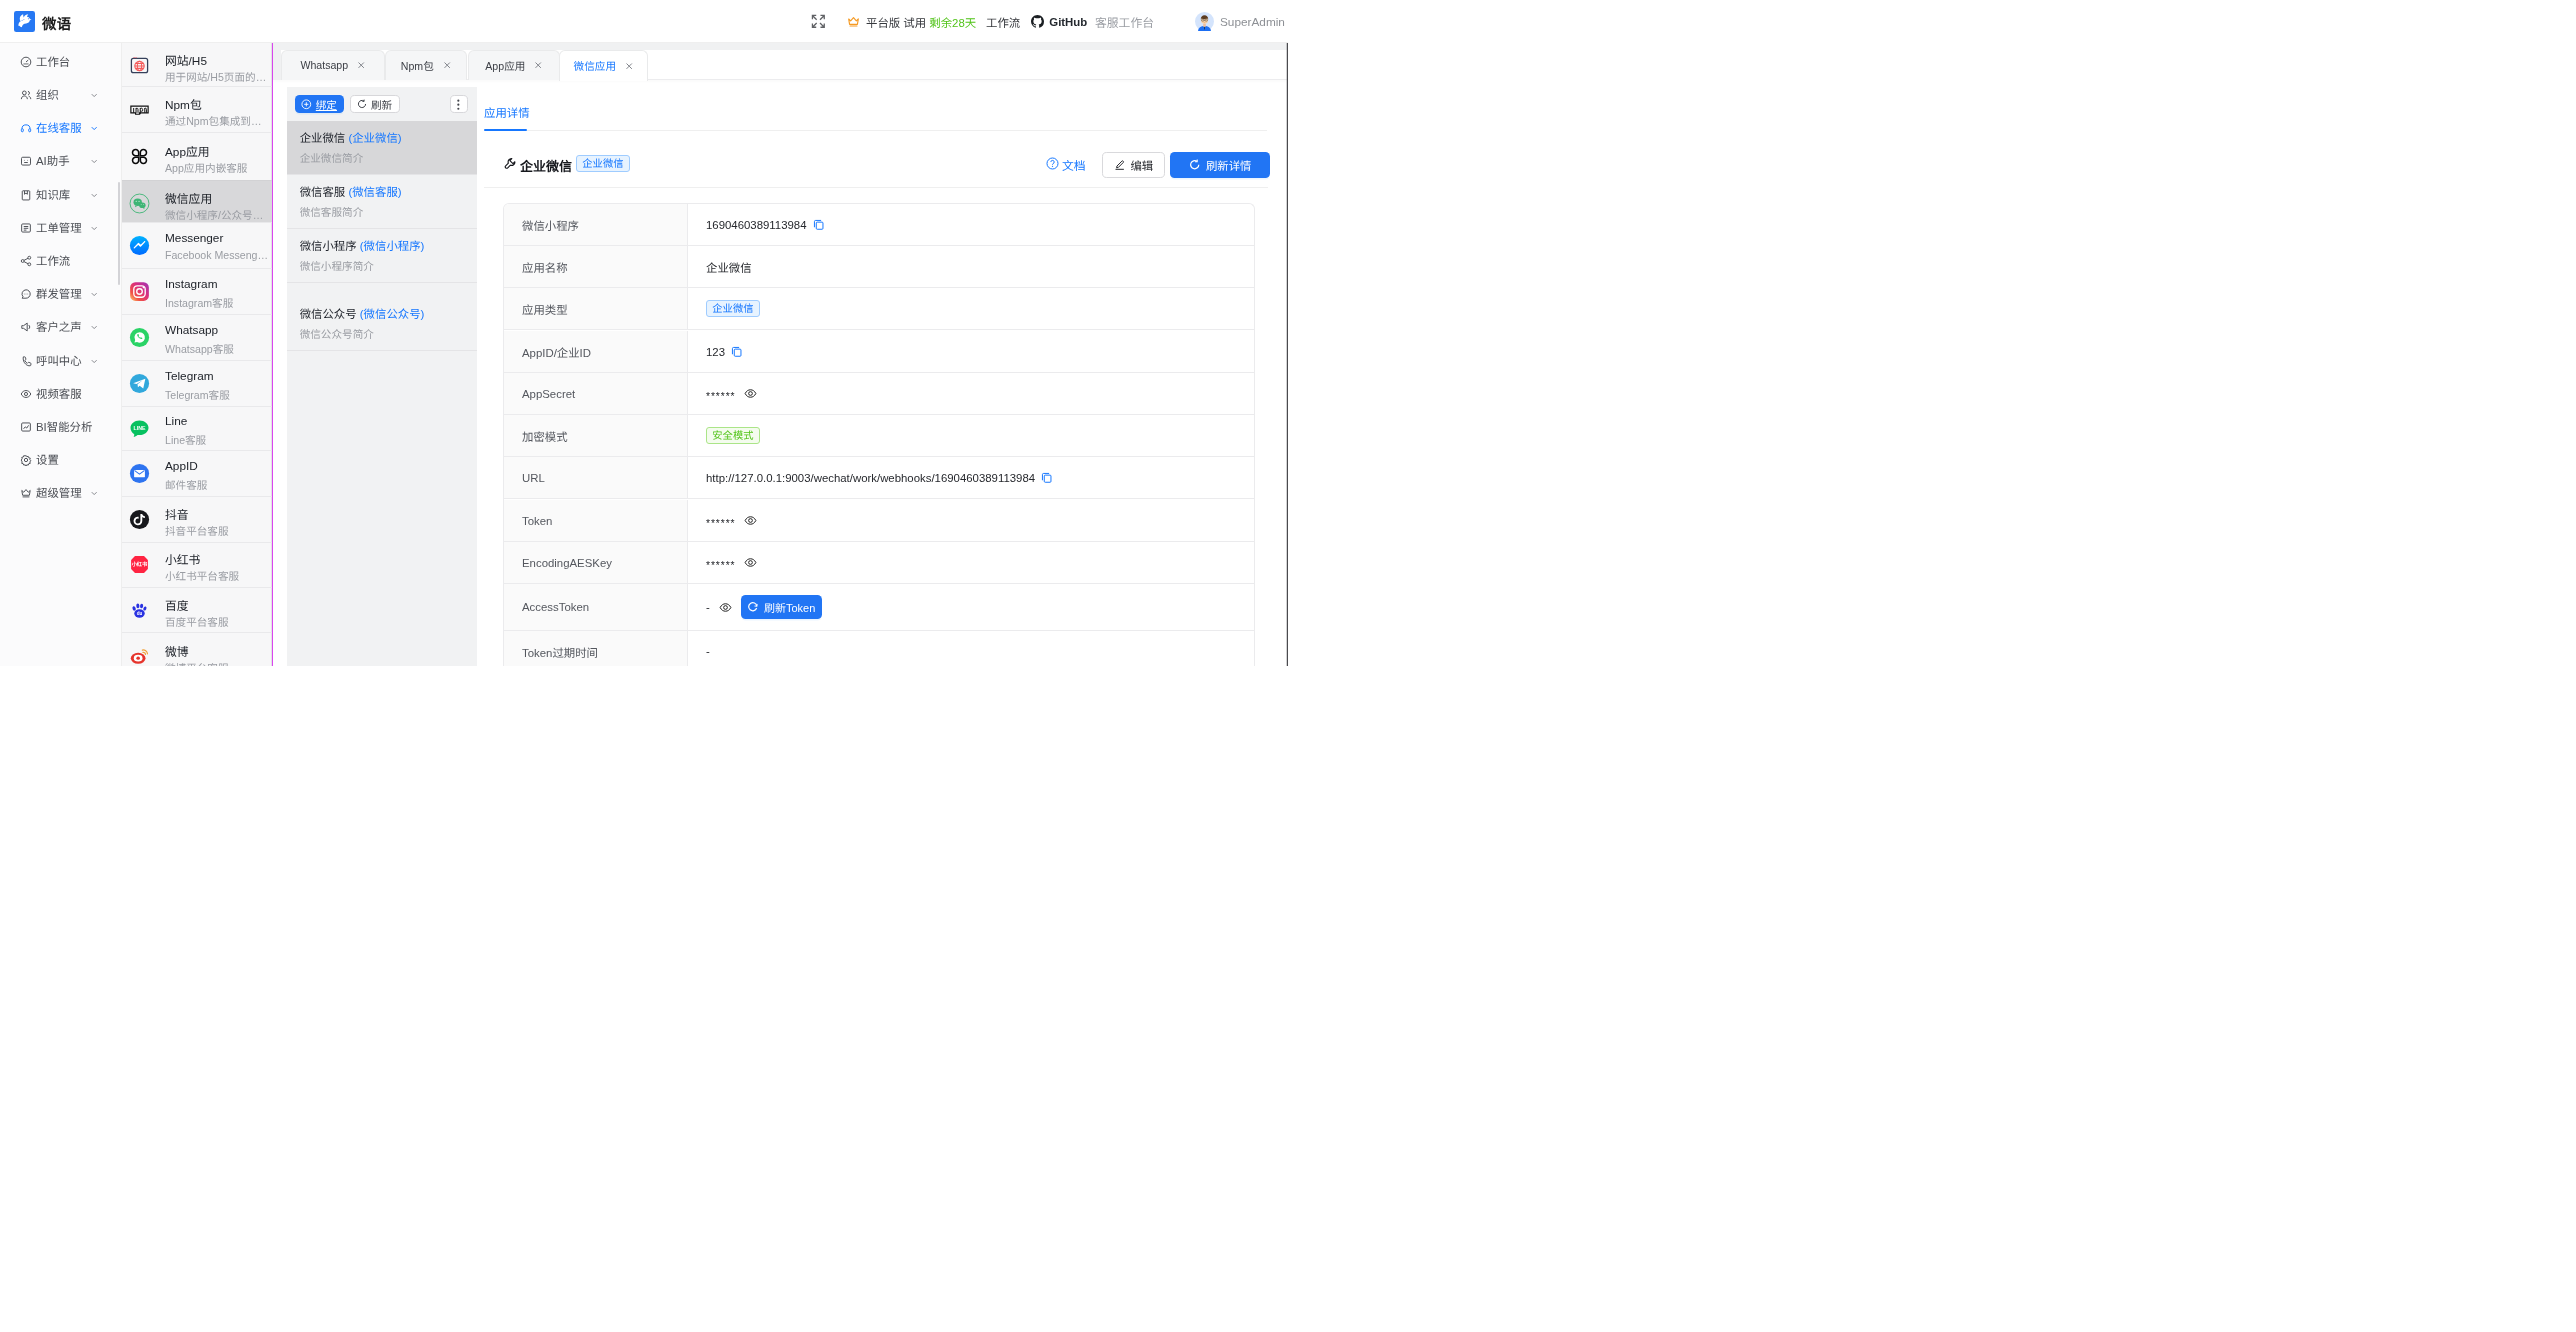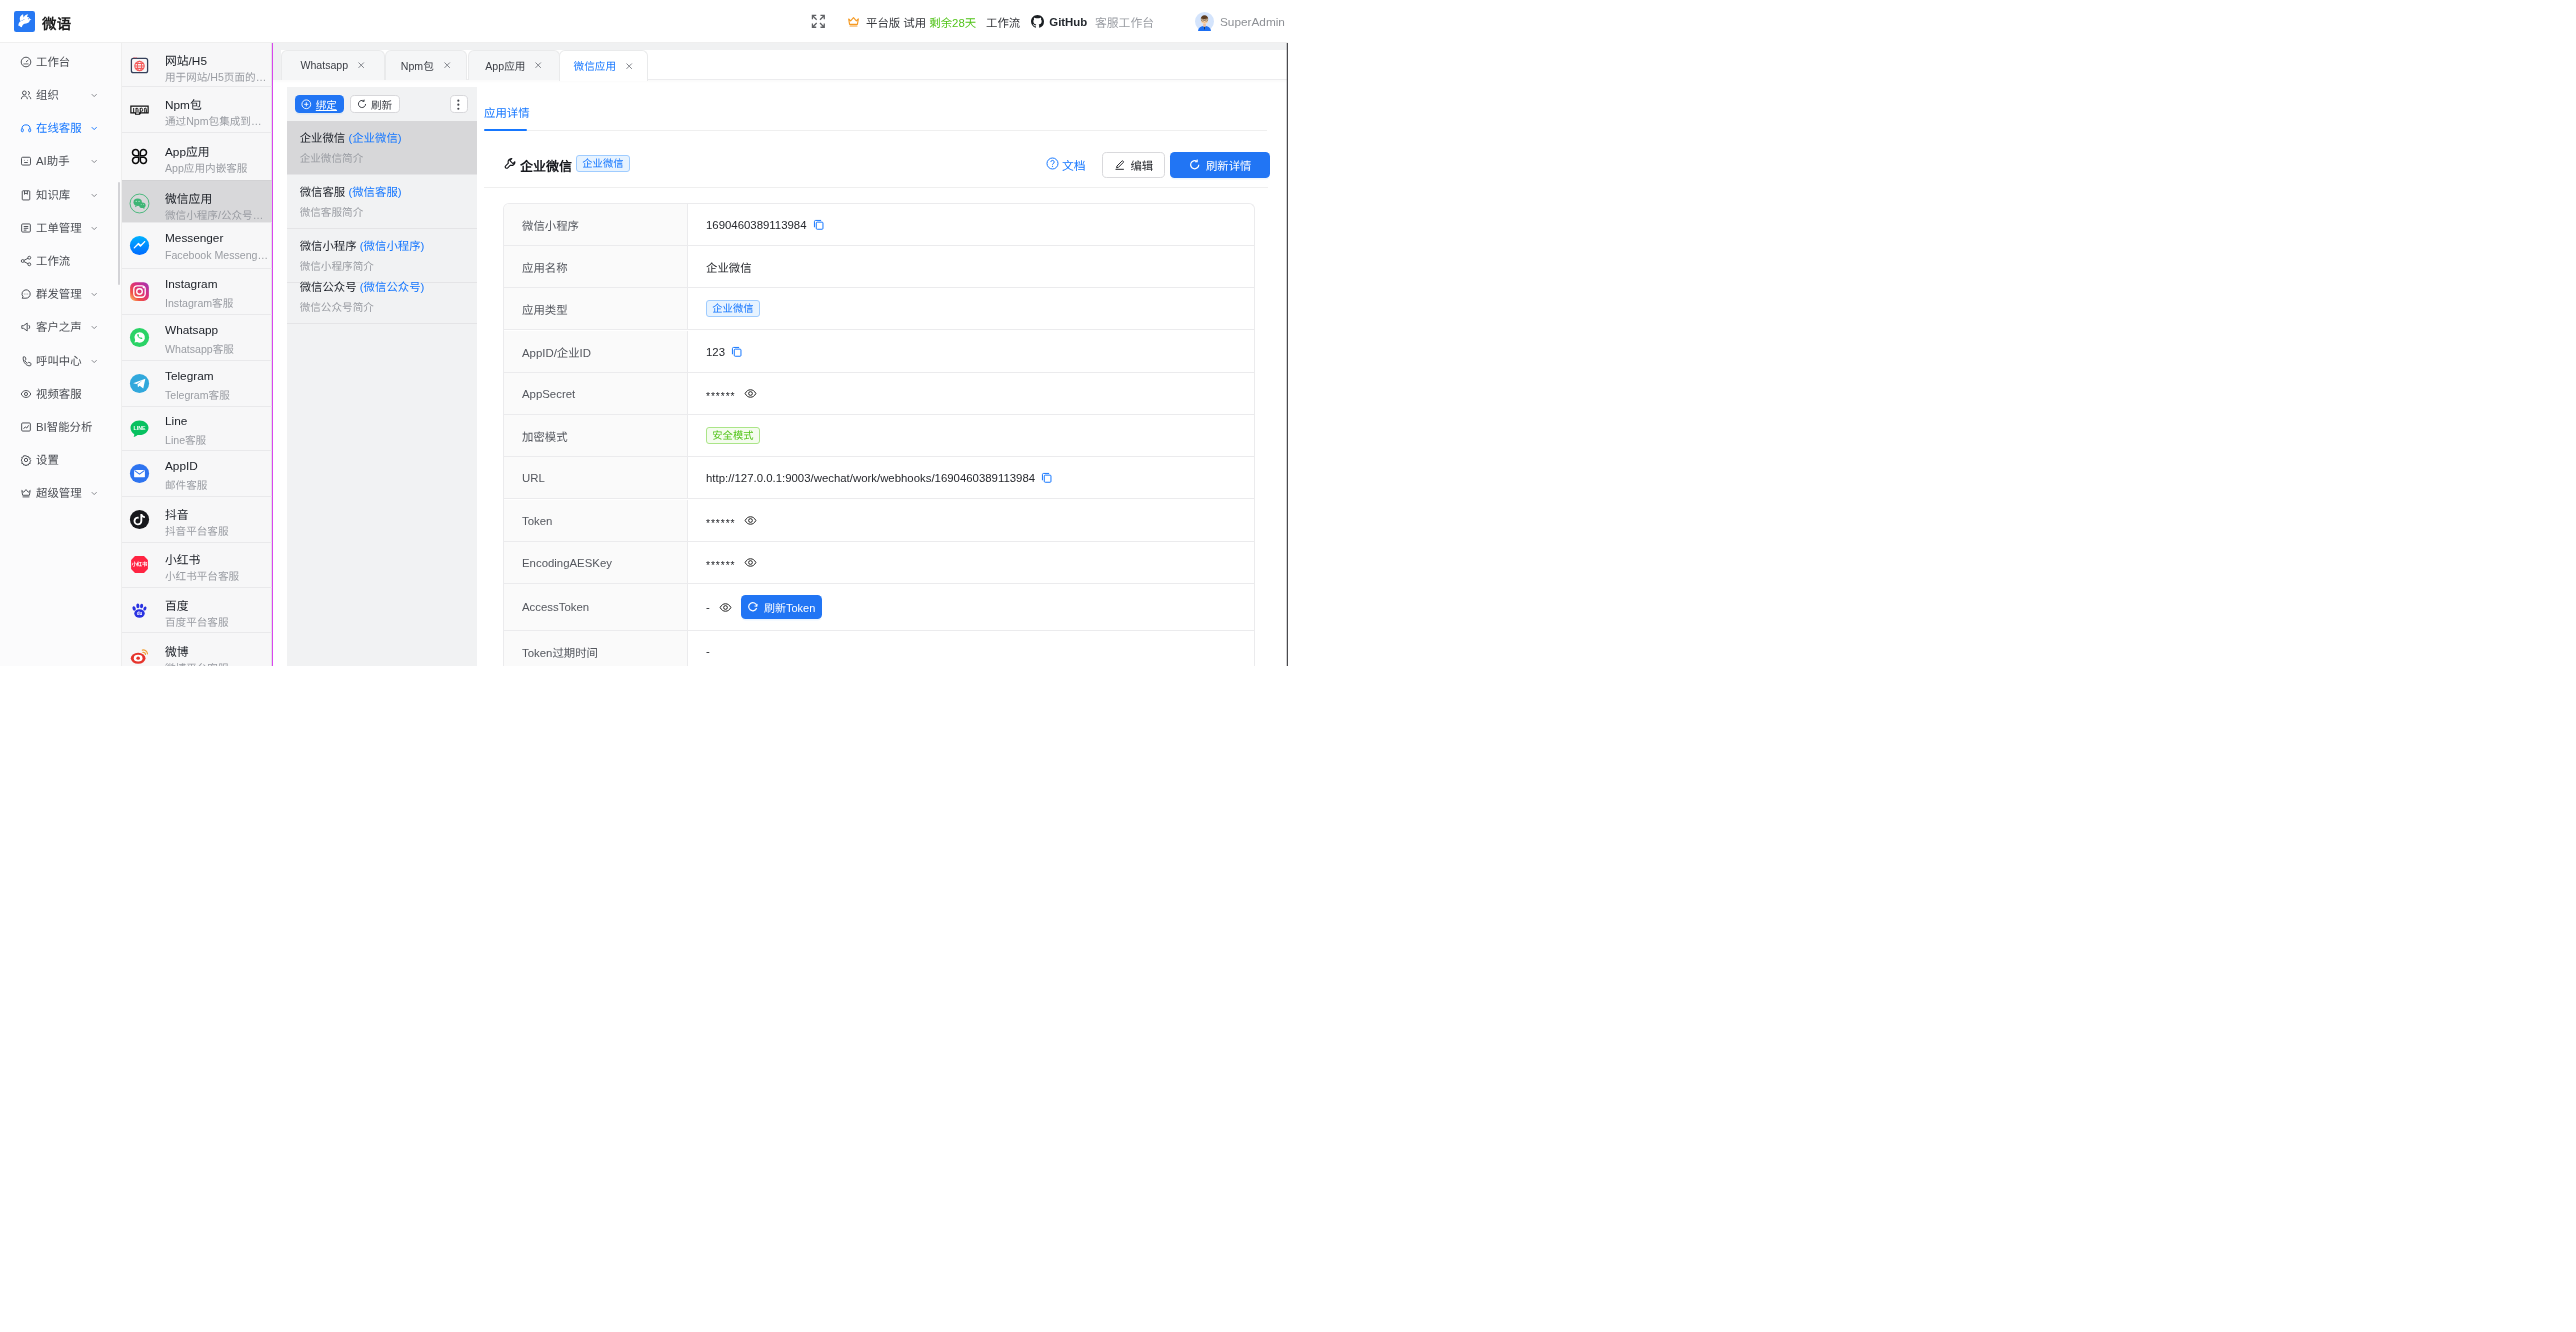--- a/index.html
+++ b/index.html
@@ -439,21 +439,21 @@
           <div class="ls">企业微信简介</div>
         </div>
       <div class="l-item" style="top:88px;">
           <div class="lt">微信客服 <span>(微信客服)</span></div>
           <div class="ls">微信客服简介</div>
         </div>
       <div class="l-item" style="top:142px;">
           <div class="lt">微信小程序 <span>(微信小程序)</span></div>
           <div class="ls">微信小程序简介</div>
         </div>
-      <div class="l-item" style="top:183px;">
+      <div class="l-item" style="top:210px;">
           <div class="lt">微信公众号 <span>(微信公众号)</span></div>
           <div class="ls">微信公众号简介</div>
         </div>
     </div>
     <div id="dtabtxt">应用详情</div>
     <div id="dline"></div>
     <div id="dunder"></div>
     <div id="sechead">
       <svg style="position:absolute;left:20px;top:7.6px;" width="13" height="13" viewBox="0 0 17 17" fill="none" stroke="#16181d" stroke-width="1.5">
           <path d="M10.2 2.2 a4.3 4.3 0 0 0 -4.5 5.8 L2.2 11.5 a1.9 1.9 0 0 0 2.7 2.7 L8.4 10.7 a4.3 4.3 0 0 0 5.8-4.5 L11.7 8.7 L7.7 4.7 Z" stroke-linejoin="round"></path>

